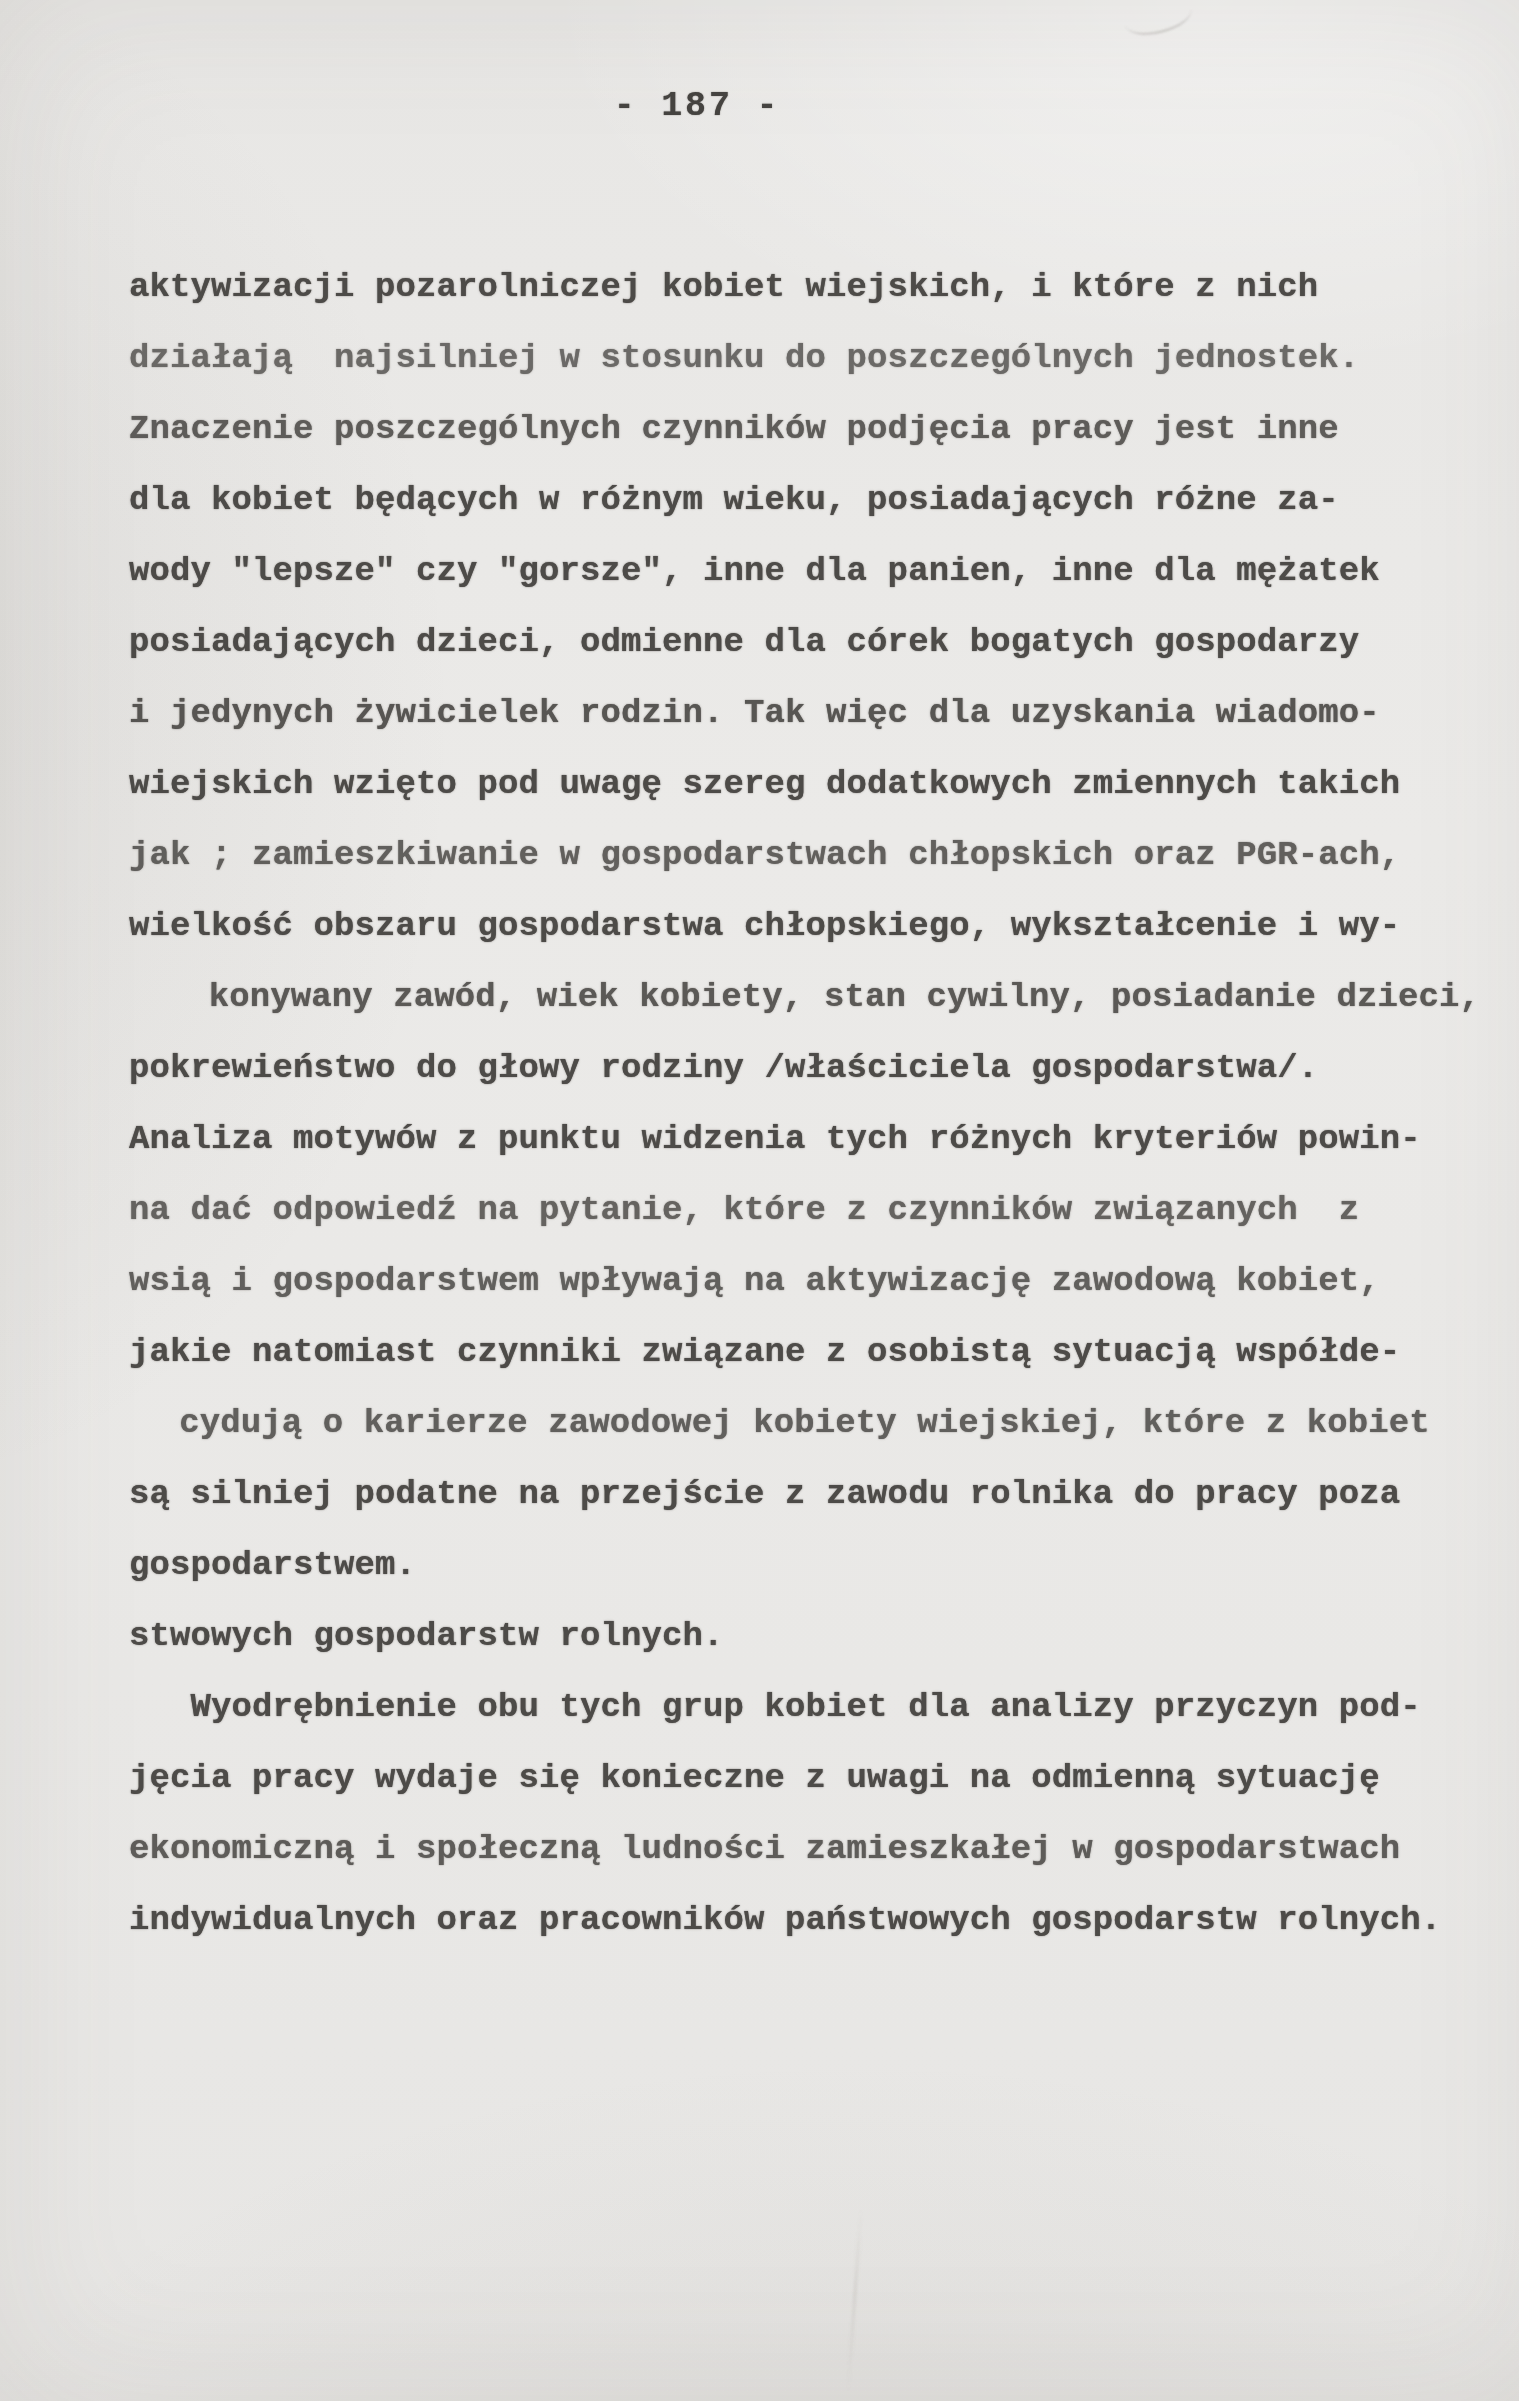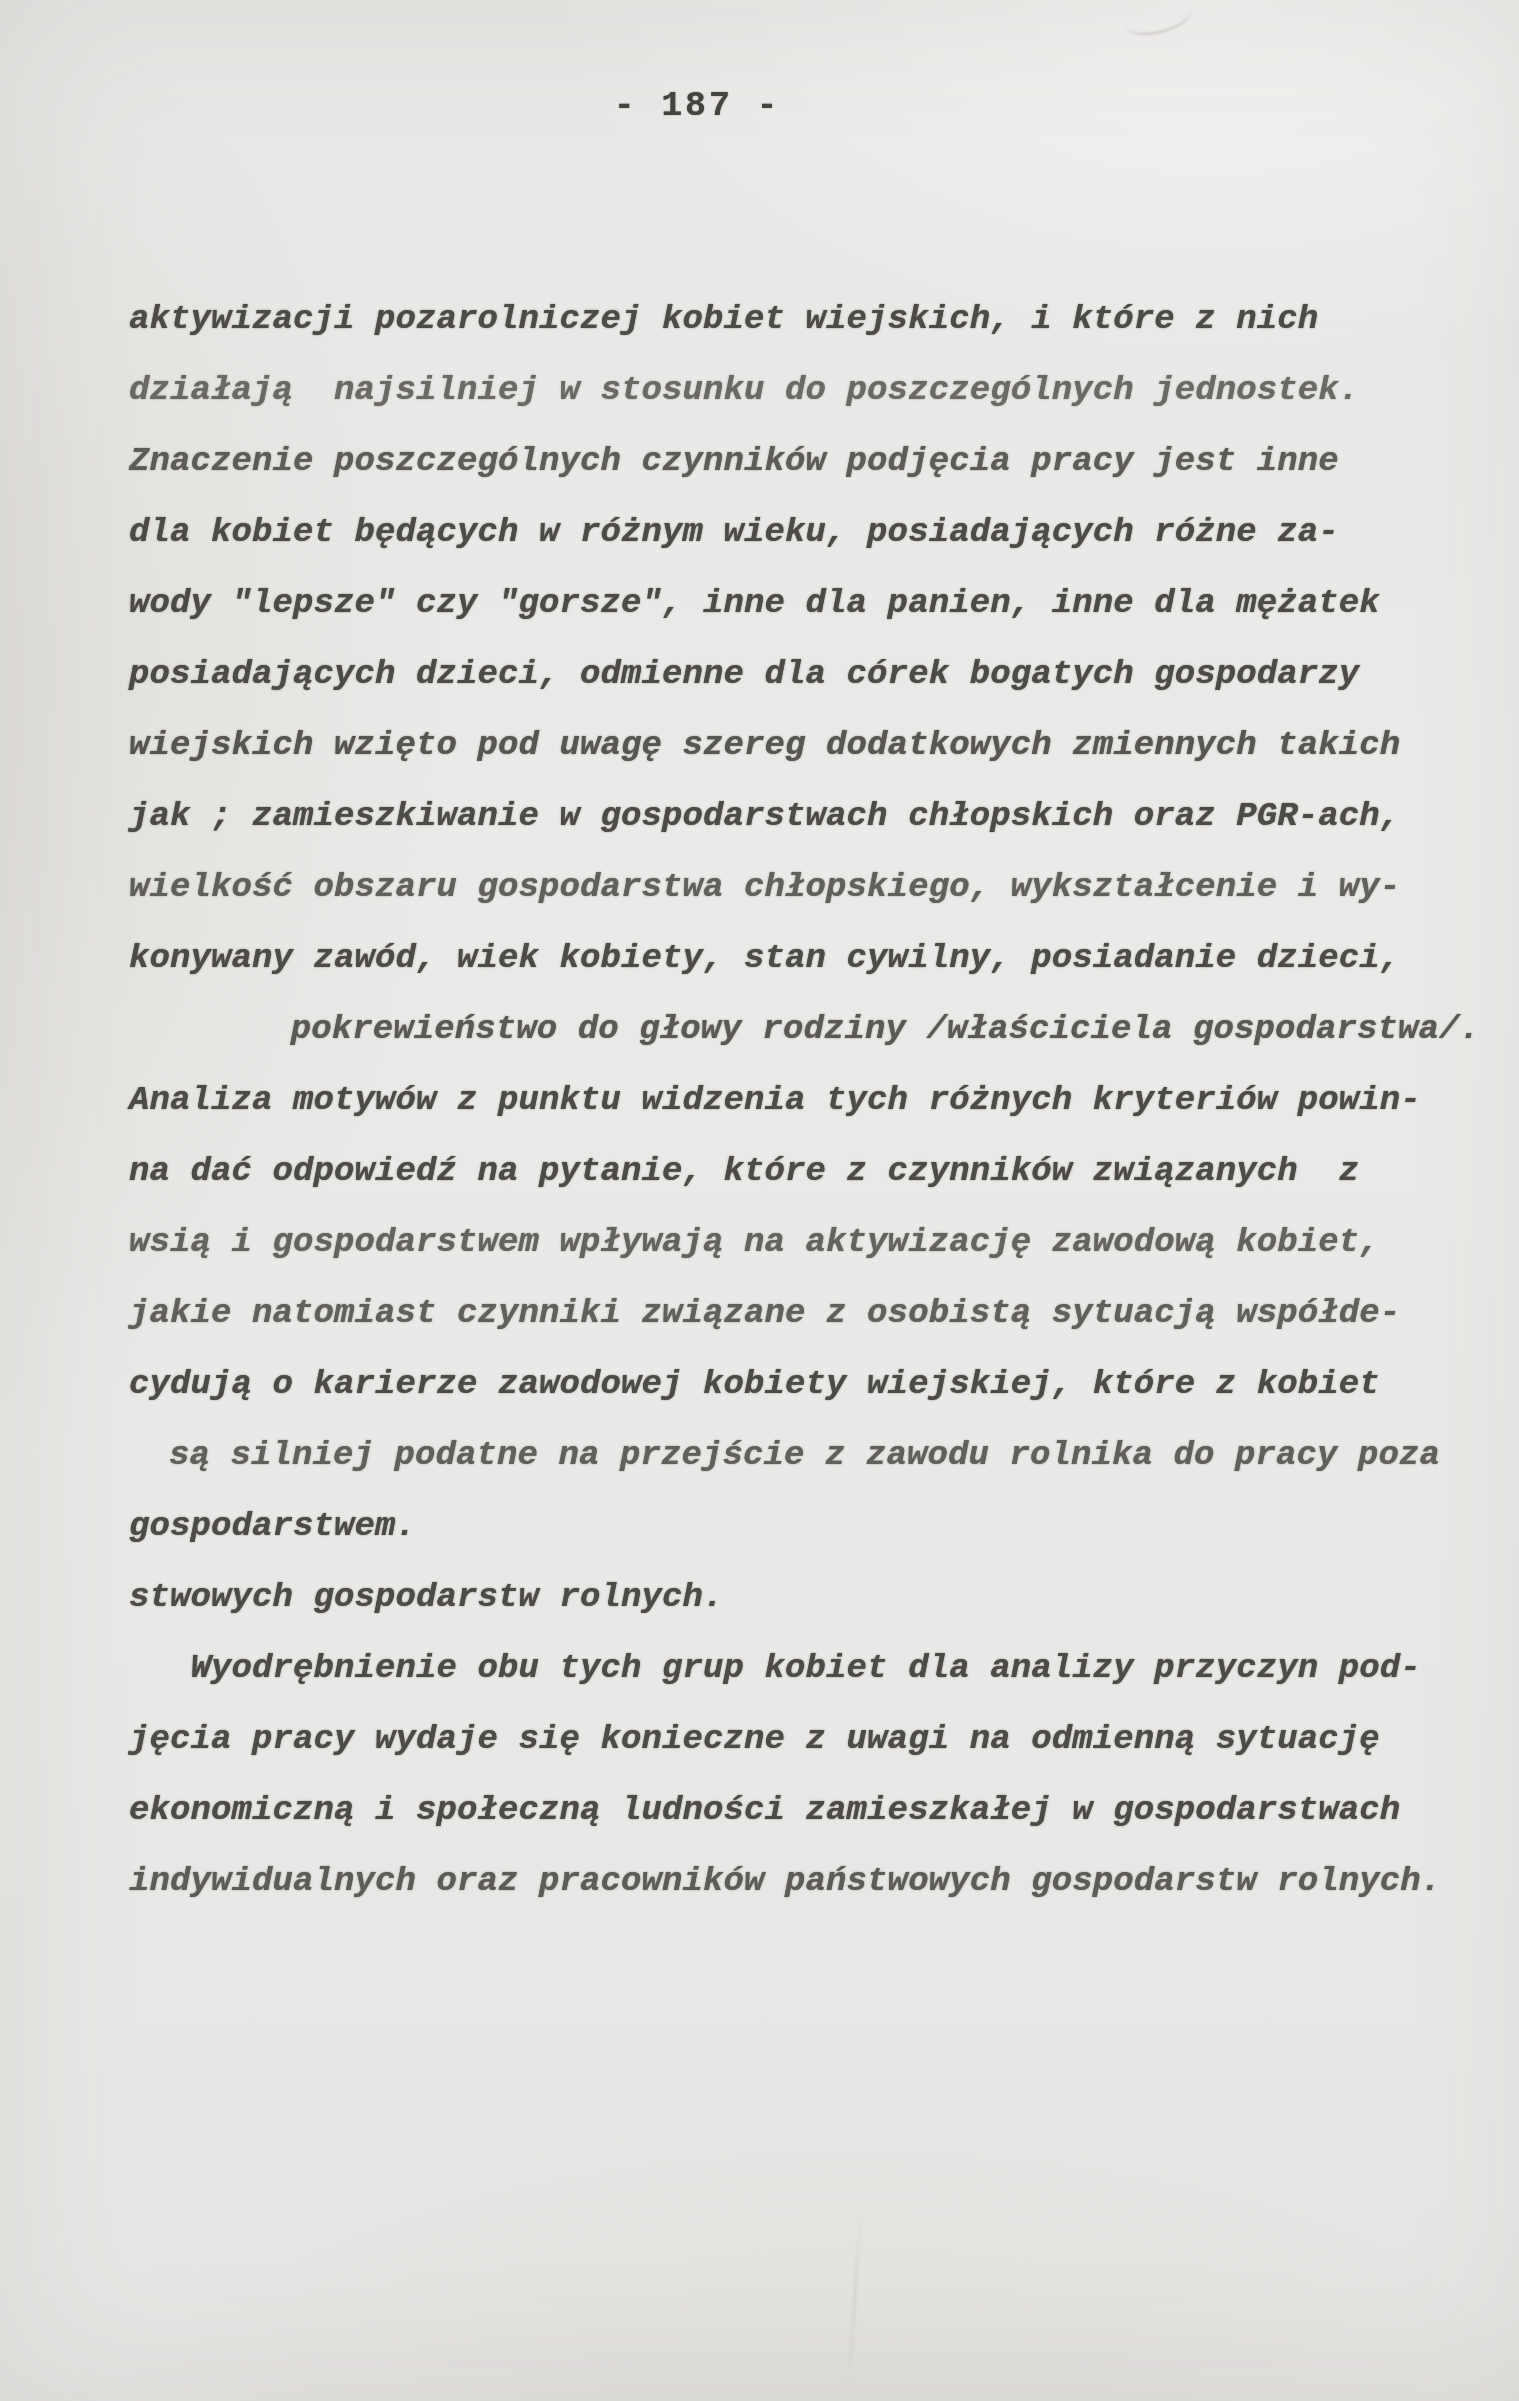--- a/index.html
+++ b/index.html
@@ -37,23 +37,22 @@
     font-weight: bold;
     letter-spacing: 2.8px;
     white-space: pre;
     color: #454340;
     text-shadow: 0 0 1.4px rgba(70,66,60,0.65);
     filter: blur(0.6px);
   }
   .text-block {
     position: absolute;
     left: 129px;
-    top: 284px;
+    top: 252px;
     width: 1351px;
-    font-style: italic;
   }
   .text-line {
     height: 71px;
     line-height: 71px;
     font-size: 34px;
     font-weight: bold;
     white-space: pre;
     letter-spacing: 0.1px;
     color: #403e3b;
     text-shadow: 0 0 1.1px rgba(62,58,54,0.85), 0 0 3.2px rgba(62,58,54,0.22);
@@ -103,20 +102,21 @@
   <div class="vignette"></div>
   <div class="artifact-squiggle"></div>
   <div class="page-number">- 187 -</div>
   <div class="text-block">
       <div class="text-line">aktywizacji pozarolniczej kobiet wiejskich, i które z nich</div>
       <div class="text-line">działają  najsilniej w stosunku do poszczególnych jednostek.</div>
       <div class="text-line">Znaczenie poszczególnych czynników podjęcia pracy jest inne</div>
       <div class="text-line">dla kobiet będących w różnym wieku, posiadających różne za-</div>
       <div class="text-line">wody "lepsze" czy "gorsze", inne dla panien, inne dla mężatek</div>
       <div class="text-line">posiadających dzieci, odmienne dla córek bogatych gospodarzy</div>
+      <div class="text-line">i jedynych żywicielek rodzin. Tak więc dla uzyskania wiadomo-</div>
       <div class="text-line">wiejskich wzięto pod uwagę szereg dodatkowych zmiennych takich</div>
       <div class="text-line">jak ; zamieszkiwanie w gospodarstwach chłopskich oraz PGR-ach,</div>
       <div class="text-line">wielkość obszaru gospodarstwa chłopskiego, wykształcenie i wy-</div>
       <div class="text-line">konywany zawód, wiek kobiety, stan cywilny, posiadanie dzieci,</div>
       <div class="text-line">pokrewieństwo do głowy rodziny /właściciela gospodarstwa/.</div>
       <div class="text-line">Analiza motywów z punktu widzenia tych różnych kryteriów powin-</div>
       <div class="text-line">na dać odpowiedź na pytanie, które z czynników związanych  z</div>
       <div class="text-line">wsią i gospodarstwem wpływają na aktywizację zawodową kobiet,</div>
       <div class="text-line">jakie natomiast czynniki związane z osobistą sytuacją współde-</div>
       <div class="text-line">cydują o karierze zawodowej kobiety wiejskiej, które z kobiet</div>

